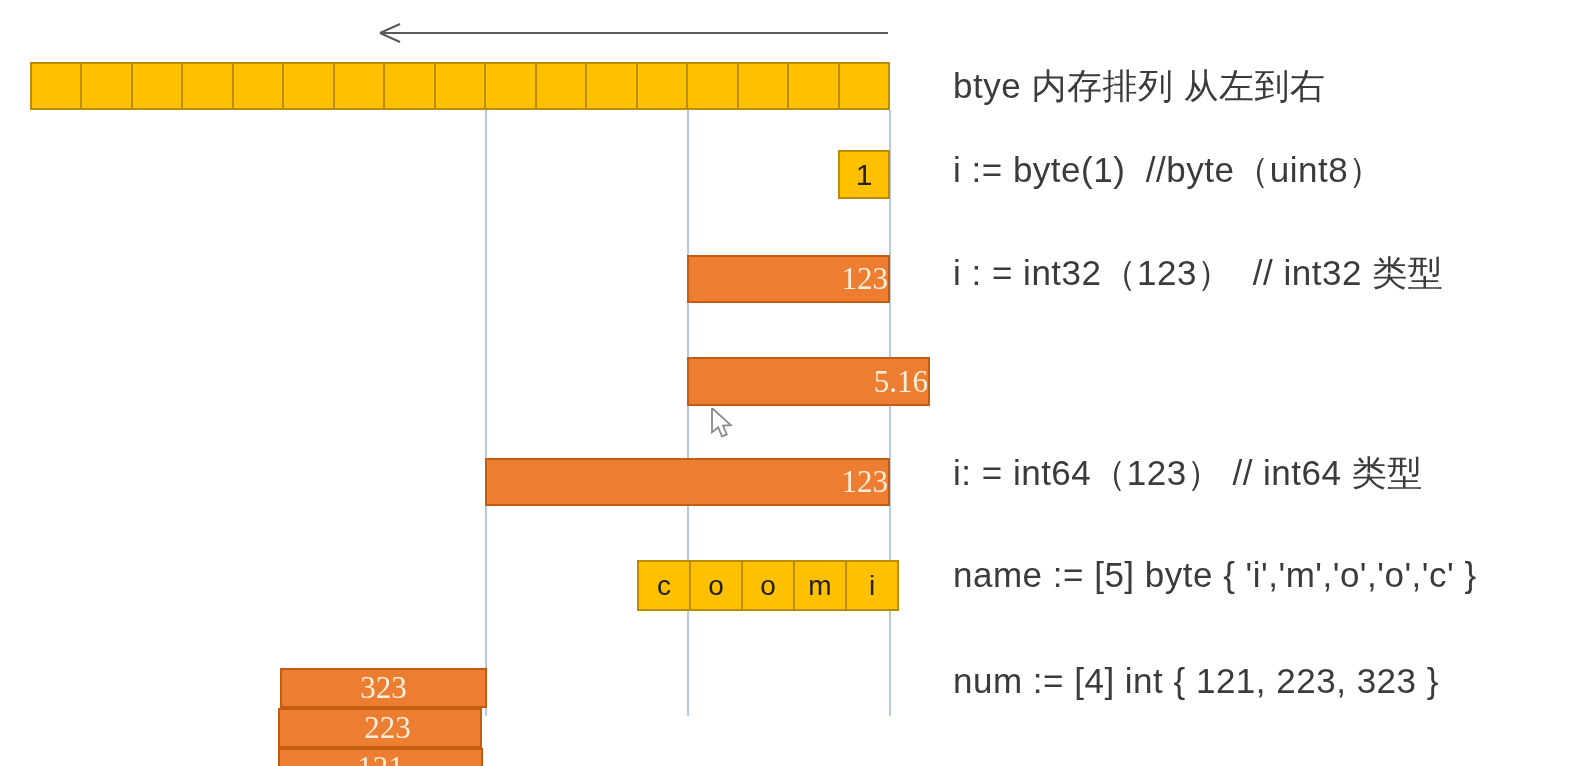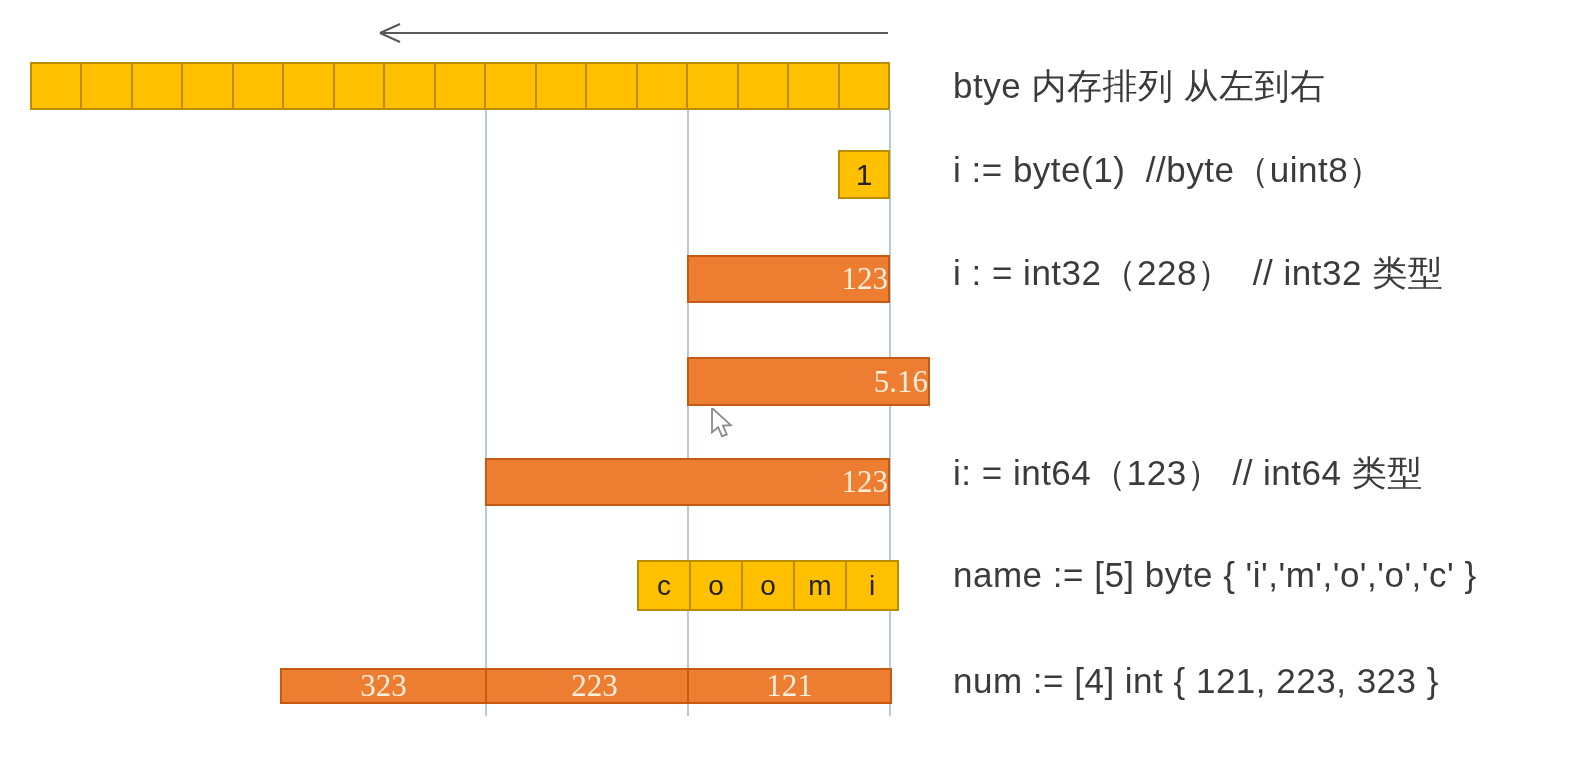--- a/index.html
+++ b/index.html
@@ -44,21 +44,21 @@
   
   .name-row{position:absolute;left:637px;top:560px;height:51px;display:flex;z-index:2;}
   .name-cell{
     width:50px;background:var(--cell-fill);border:2px solid var(--cell-border);
     margin-left:-2px;display:flex;align-items:center;justify-content:center;
     font-size:28px;color:#222;box-sizing:content-box;
   }
   .name-cell:first-child{margin-left:0;}
 
   
-  .num-row{position:absolute;left:280px;top:668px;height:36px;display:flex;z-index:2;}
+  .num-row{position:absolute;left:280px;top:668px;height:50px;display:flex;z-index:2;flex-direction:column;}
   .num-seg{
     background:var(--bar-fill);border:2px solid var(--bar-border);margin-left:-2px;
     display:flex;align-items:center;justify-content:center;
     color:var(--bar-text);font-family:"Liberation Serif","DejaVu Serif",serif;font-size:31px;
     box-sizing:border-box;
   }
   .num-seg:first-child{margin-left:0;}
   .num-seg.s1{width:207px;}
   .num-seg.s2{width:204px;padding-left:15px;}
   .num-seg.s3{width:205px;}
@@ -160,18 +160,18 @@
     <div class="num-seg s2">
         <span>223</span>
       </div>
     <div class="num-seg s3">
         <span>121</span>
       </div>
   </div>
 
   <div class="note n1">btye 内存排列 从左到右</div>
   <div class="note n2">i := byte(1)  //byte（uint8）</div>
-  <div class="note n3">i : = int32（228）  // int32 类型</div>
+  <div class="note n3">i : = int32（123）  // int32 类型</div>
   <div class="note n5">i: = int64（123） // int64 类型</div>
   <div class="note n6">name := [5] byte { 'i','m','o','o','c' }</div>
   <div class="note n7">num := [4] int { 121, 223, 323 }</div>
 
 </div>
 
 </body></html>

